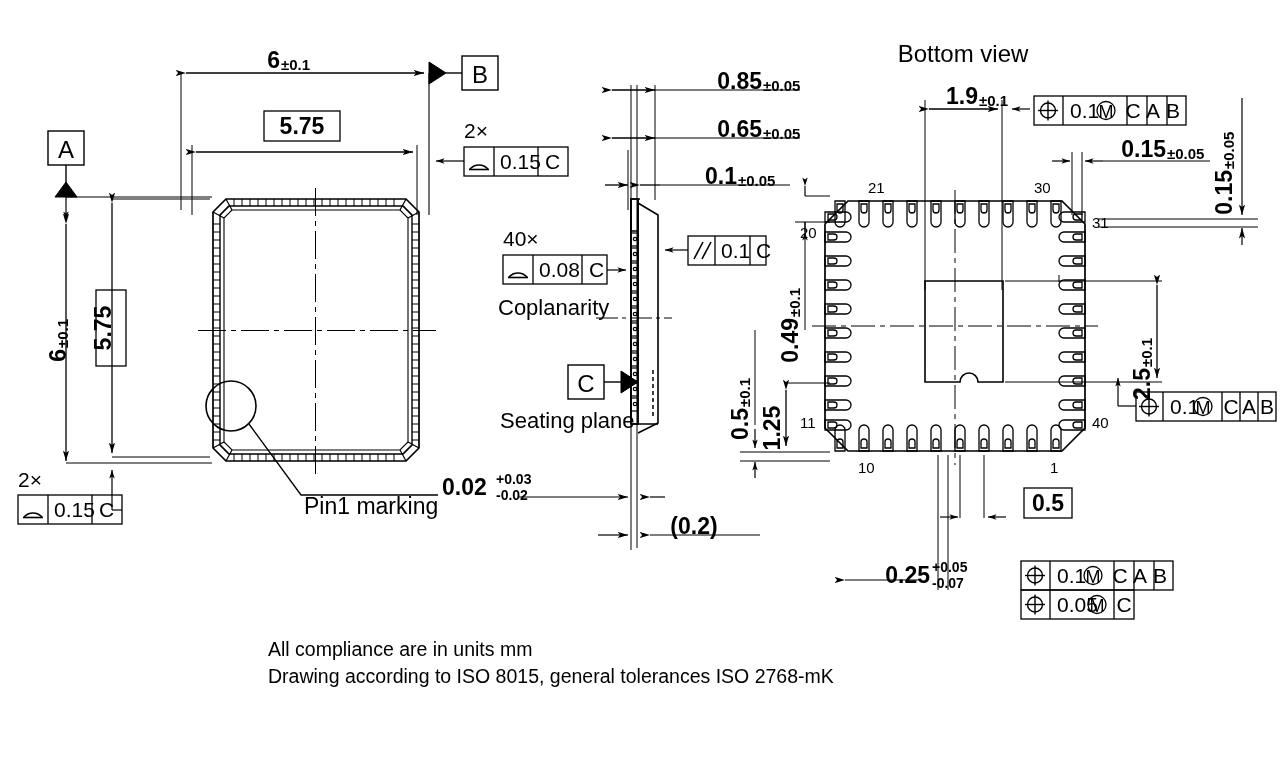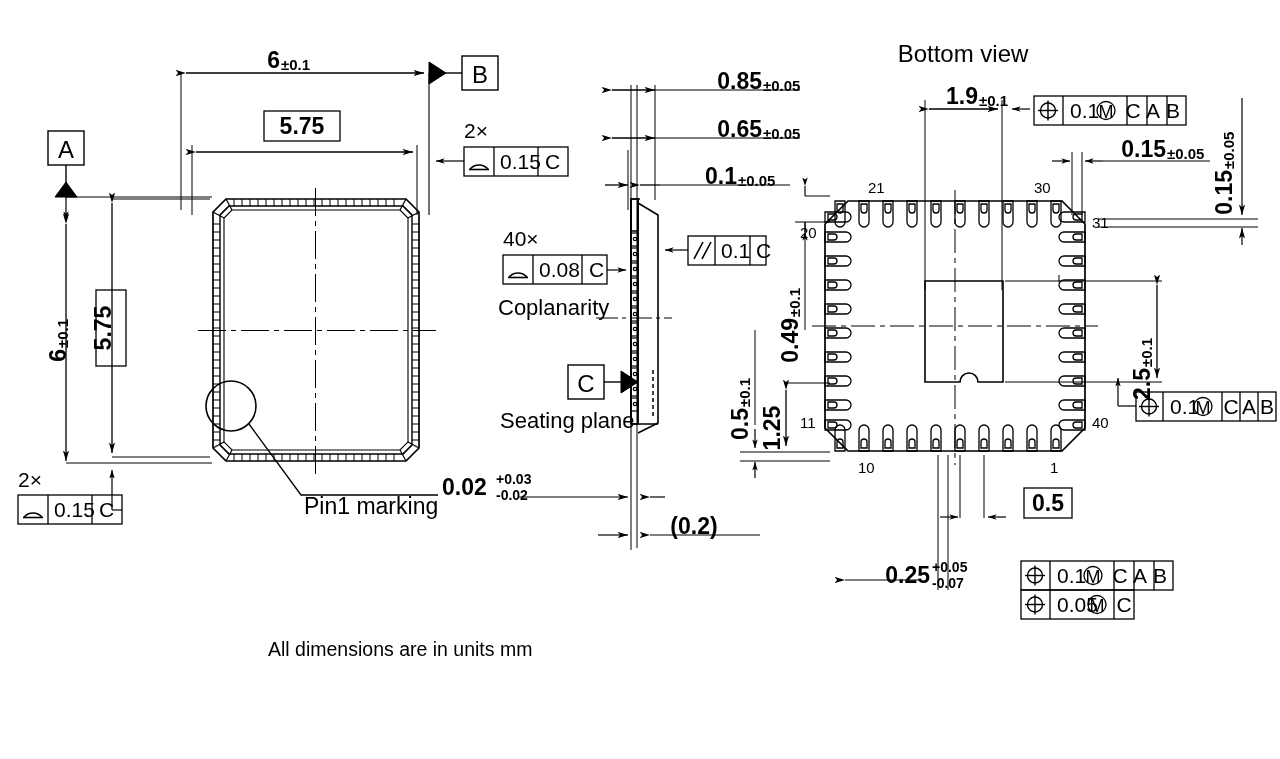--- a/index.html
+++ b/index.html
@@ -648,16 +648,17 @@
     <text x="1092" y="228" font-size="15">31</text>
     <text x="800" y="428" font-size="15">11</text>
     <text x="1092" y="428" font-size="15">40</text>
     <text x="858" y="473" font-size="15">10</text>
     <text x="1050" y="473" font-size="15">1</text>
 
   </g>
 </svg>
 
 <div class="notes">
-  <div>All dimensions are in units mm</div>
+  <div>All compliance are in units mm</div>
+  <div>Drawing according to ISO 8015, general tolerances ISO 2768-mK</div>
 </div>
 
 </div>
 
 </body></html>

